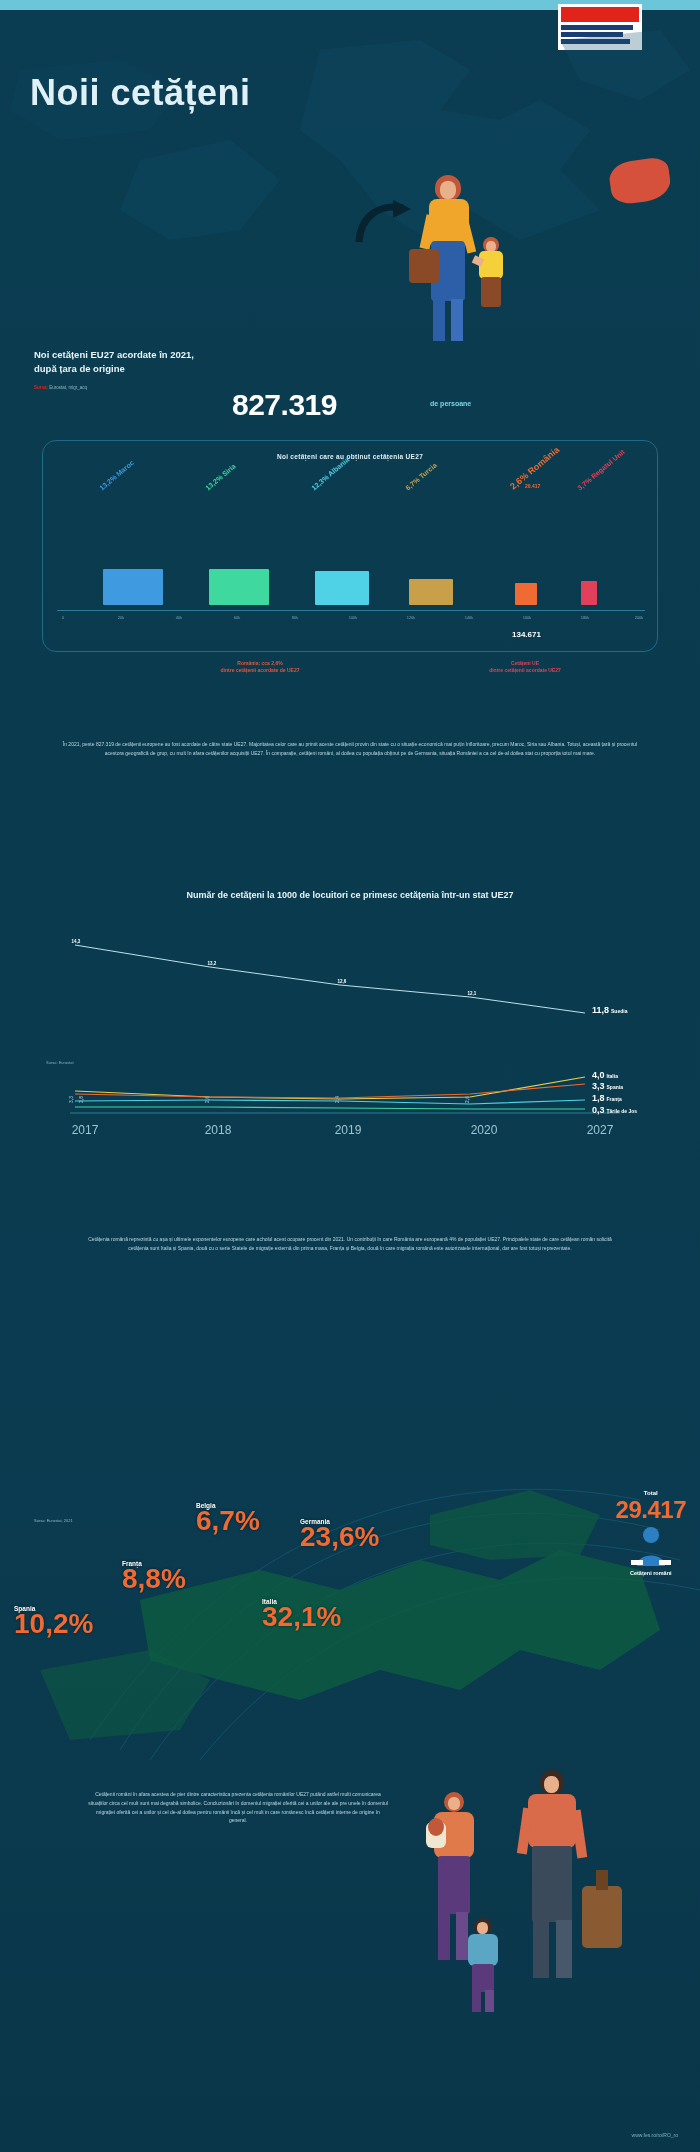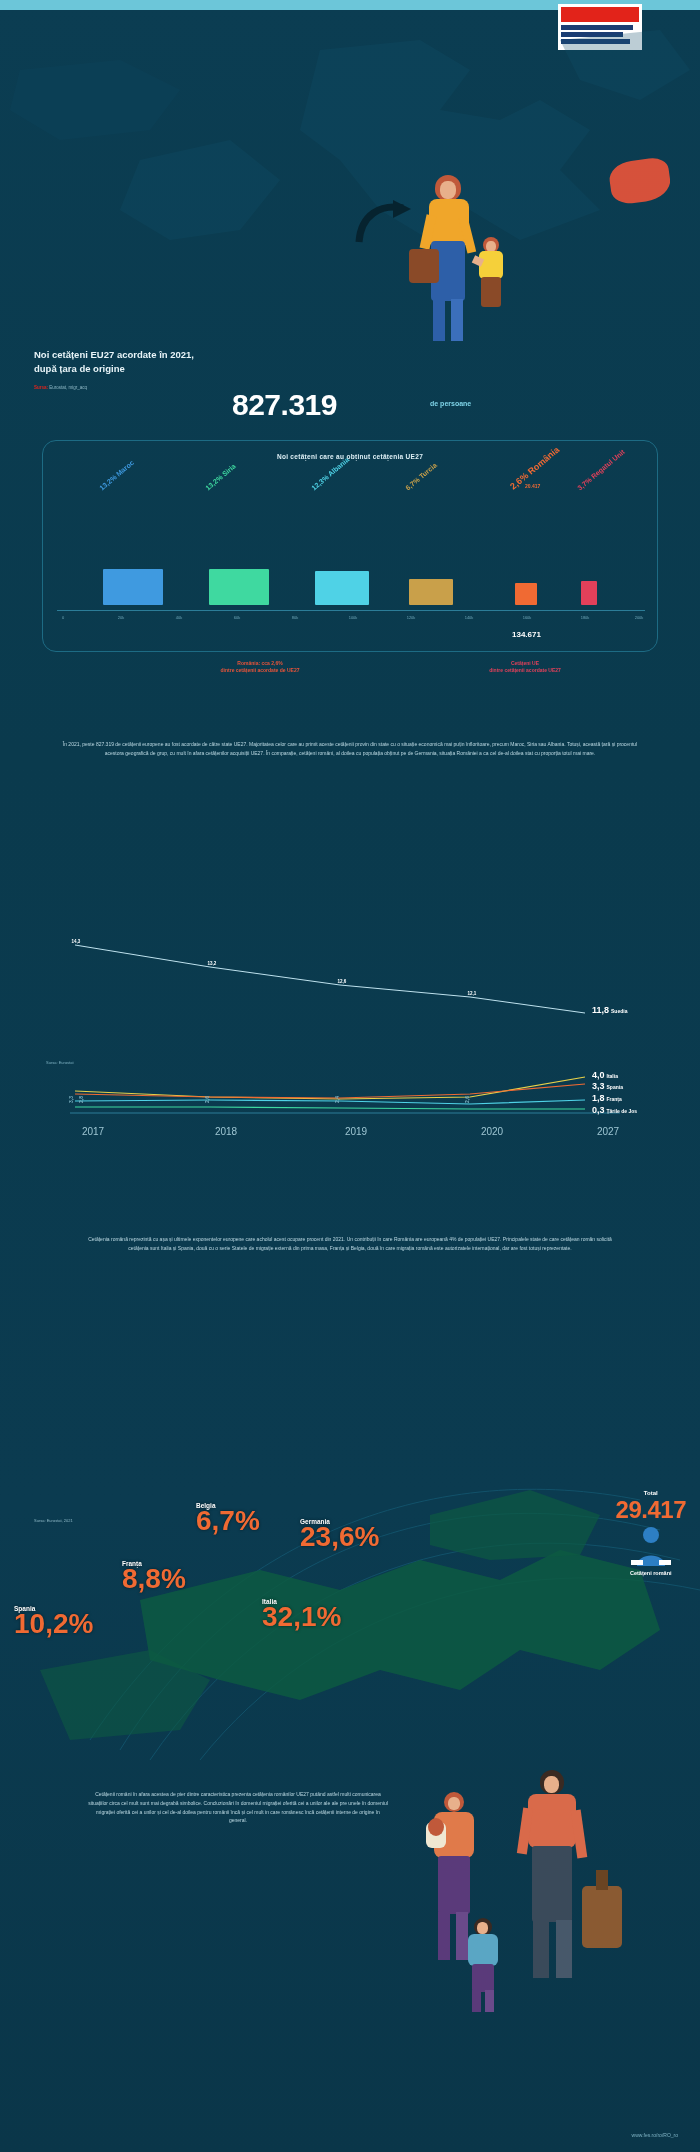--- a/index.html
+++ b/index.html
@@ -67,21 +67,21 @@
   .s1-note-r { position:absolute; left:440px; top:660px; width:170px; text-align:center;
       color:#e2405a; font-size:5px; font-weight:bold; line-height:1.4; }
   .s1-134 { position:absolute; left:512px; top:630px; color:#ffffff; font-size:8px; font-weight:bold; }
 
   .para { position:absolute; color:#bcd9e3; font-size:5px; line-height:1.75; text-align:center; }
 
   
   .s2-head { position:absolute; left:0; top:890px; width:700px; text-align:center;
       color:#e8f4f8; font-size:9px; font-weight:bold; }
   .linechart { position:absolute; left:40px; top:915px; width:620px; height:220px; }
-  .lc-yr { position:absolute; bottom:-2px; color:#9ec6d3; font-size:10px; transform:translateX(-50%);margin-left:8px; }
+  .lc-yr { position:absolute; bottom:-2px; color:#9ec6d3; font-size:12px; transform:translateX(-50%); }
   .lc-end { position:absolute; white-space:nowrap; color:#ffffff; font-weight:bold; font-size:9px; }
   .lc-end small { font-size:5px; font-weight:bold; margin-left:2px; }
   .lc-pt { position:absolute; color:#ffffff; font-size:4.5px; font-weight:bold;
       transform:translate(-50%,-50%); }
   .lc-vert { position:absolute; color:#7fb3c4; font-size:5px; font-weight:bold;
       transform:rotate(-90deg); transform-origin:left bottom; white-space:nowrap; }
   .lc-src { position:absolute; left:6px; bottom:70px; color:#7fb3c4; font-size:4px; }
 
   
   .s3-head { position:absolute; left:0; top:1378px; width:700px; text-align:center;
@@ -115,20 +115,21 @@
   </div>
 
   <div class="hero">
     <svg class="hero-map" viewBox="0 0 700 340" preserveAspectRatio="none">
       <path fill="#11506a" d="M320 40 L420 30 L470 60 L440 100 L500 110 L540 90 L590 120 L560 160 L600 200 L520 230 L470 200 L430 230 L380 200 L340 150 L300 120 Z"></path>
       <path fill="#11506a" d="M140 150 L230 130 L280 170 L240 220 L170 230 L120 200 Z"></path>
       <path fill="#0e4760" d="M20 60 L120 50 L180 80 L150 120 L60 130 L10 100 Z"></path>
       <path fill="#11506a" d="M560 30 L660 20 L690 60 L640 90 L580 70 Z"></path>
     </svg>
 
+    <div class="hero-title">Noii cetățeni</div>
 
     <svg style="position:absolute;left:355px;top:188px" width="60" height="48">
       <path d="M4 44 C6 16 26 6 48 10" stroke="#06232f" stroke-width="7" fill="none"></path>
       <path d="M38 2 L56 11 L38 20 Z" fill="#06232f"></path>
     </svg>
 
     <div class="ro-shape"></div>
 
     <div class="fig" style="left:415px;top:165px;width:120px;height:180px">
       <span style="left:20px;top:0;width:26px;height:26px;background:#c0593a;border-radius:50% 50% 45% 45%"></span>
@@ -207,20 +208,21 @@
   </div>
 
   <div class="s1-134">134.671</div>
   <div class="s1-note-l" style="white-space:pre-line">România: cca 2,6%
 dintre cetățenii acordate de UE27</div>
   <div class="s1-note-r" style="white-space:pre-line">Cetățeni UE
 dintre cetățenii acordate UE27</div>
 
   <div class="para" style="left:55px; top:740px; width:590px">În 2021, peste 827.319 de cetățenii europene au fost acordate de către state UE27. Majoritatea celor care au primit aceste cetățenii provin din state cu o situație economică mai puțin înfloritoare, precum Maroc, Siria sau Albania. Totuși, această țară și procentul acestora geografică de grup, cu mult în afara cetățenilor acquisiții UE27. În comparație, cetățeni români, al doilea cu populația obținut pe de Germania, situația României a ca cel de-al doilea stat cu proporția totul mai mare.</div>
 
+  <div class="s2-head">Număr de cetățeni la 1000 de locuitori ce primesc cetățenia într-un stat UE27</div>
 
   <div class="linechart">
     <svg width="620" height="220" viewBox="0 0 620 220">
 
       <polyline points="35,30 170,52 300,70 430,82 545,98" fill="none" stroke="#bfe2ee" stroke-width="1"></polyline>
 
       <polyline points="35,176 170,182 300,184 430,182 545,162" fill="none" stroke="#e8d24a" stroke-width="1.2"></polyline>
 
       <polyline points="35,179 170,182 300,183 430,179 545,169" fill="none" stroke="#f06a33" stroke-width="1.2"></polyline>
 

